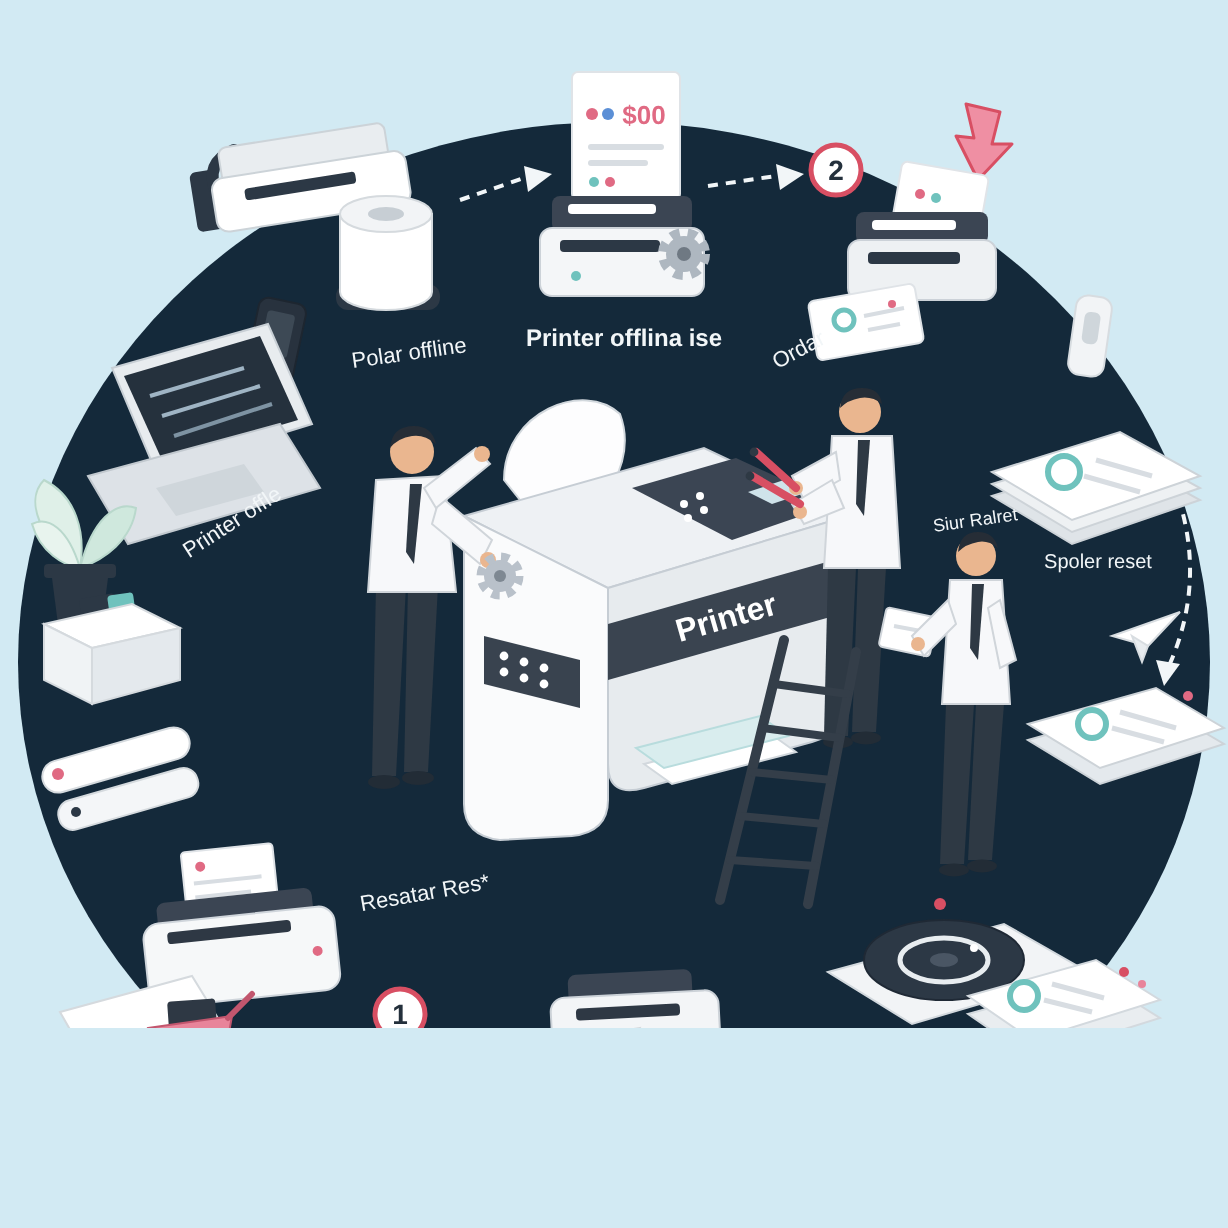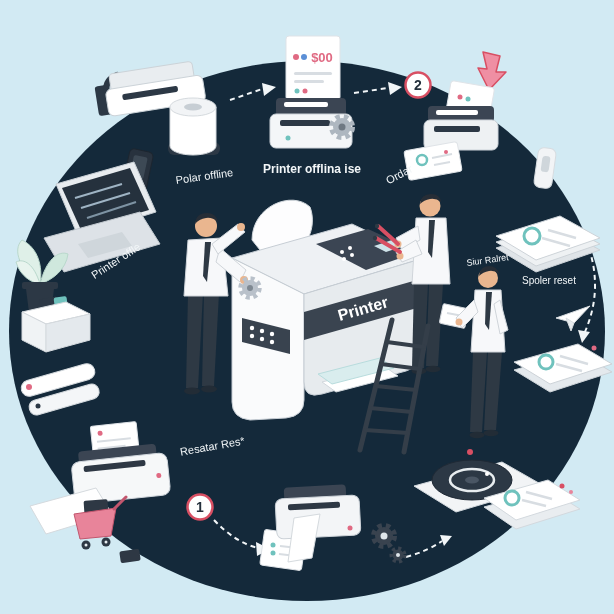--- a/index.html
+++ b/index.html
@@ -1,16 +1,16 @@
 <!DOCTYPE html>
 <html><head>
 <meta charset="utf-8">
 <style>
   html,body{margin:0;padding:0;background:#d2eaf3;}
-  .stage{width:614px;height:614px;position:relative;overflow:hidden;font-family:"Liberation Sans",sans-serif;}
+  .stage{width:614px;height:514px;position:relative;overflow:hidden;font-family:"Liberation Sans",sans-serif;}
   svg{display:block;}
   text{font-family:"Liberation Sans",sans-serif;}
 </style>
 </head>
 <body>
 
 <div class="stage">
 <svg width="614" height="614" viewBox="0 0 614 614">
 
   <rect x="0" y="0" width="614" height="614" fill="#d2eaf3"></rect>

